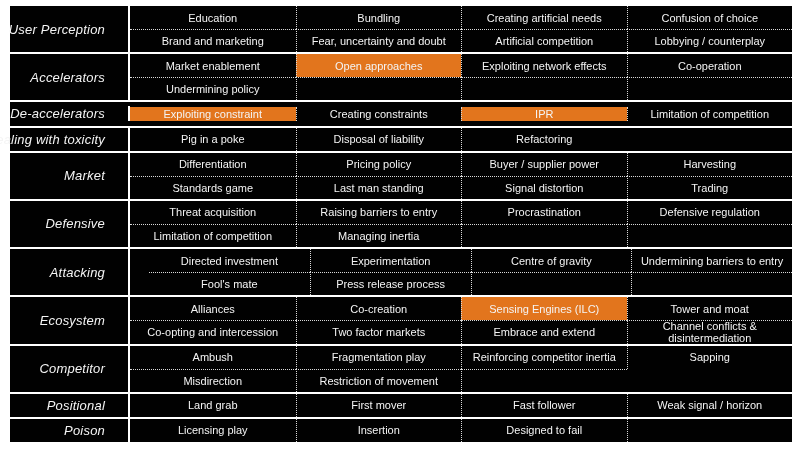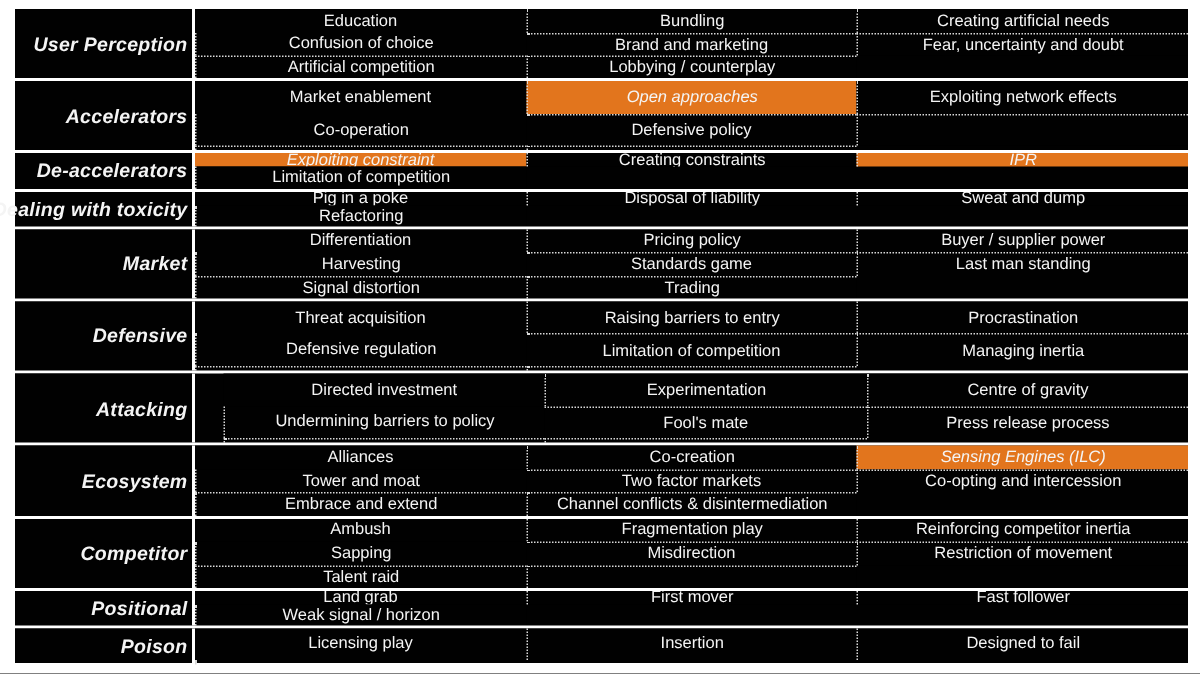--- a/index.html
+++ b/index.html
@@ -33,49 +33,48 @@
     min-height: 0;
     border-top: 2px solid var(--border);
   }
   .category-row:first-child { border-top: none; }
   .category-label {
     flex: 0 0 120px;
     width: 120px;
     display: flex;
     align-items: center;
     justify-content: flex-end;
-    padding-right: 3px;
+    padding-right: 23px;
     background: var(--cell-bg);
     border-right: 2px solid var(--border);
     color: var(--text);
     font-style: italic;
     font-size: 13px;
     letter-spacing: 0.2px;
     white-space: nowrap;
-    font-weight: bold;
   }
   .cells {
     flex: 1 1 auto;
     min-width: 0;
     display: grid;
-    grid-template-columns: repeat(3, 1fr);
+    grid-template-columns: repeat(4, 1fr);
   }
   .cell {
     display: flex;
     align-items: center;
     justify-content: center;
     text-align: center;
     background: var(--cell-bg);
     color: var(--text);
     font-size: 11px;
     line-height: 1.1;
     padding: 1px 4px;
     overflow: hidden;
   }
-  .cell.hl { background: var(--hl); font-style: italic; }
+  .cell.hl { background: var(--hl); }
   .cell:not(:nth-child(4n+1)) { border-left: 1px dotted var(--dots); }
   .cell.not-first-row { border-top: 1px dotted var(--dots); }
 </style>
 </head>
 <body>
 
 <div class="gameplay-table" id="table-root">
     <div class="category-row" style="flex: 2 1 0px;">
       <div class="category-label">User Perception</div>
       <div class="cells" style="grid-template-rows: repeat(2, 1fr);">
@@ -89,41 +88,40 @@
         <div class="cell not-first-row">Lobbying / counterplay</div>
       </div>
     </div>
     <div class="category-row" style="flex: 2 1 0px;">
       <div class="category-label">Accelerators</div>
       <div class="cells" style="grid-template-rows: repeat(2, 1fr);">
         <div class="cell">Market enablement</div>
         <div class="cell hl">Open approaches</div>
         <div class="cell">Exploiting network effects</div>
         <div class="cell">Co-operation</div>
-        <div class="cell not-first-row">Defensive policy</div>
-        <div class="cell not-first-row"></div>
-        <div class="cell not-first-row"></div>
-        <div class="cell not-first-row"></div>
-      </div>
-    </div>
-    <div class="category-row" style="flex: 1 1 0px;">
+        <div class="cell not-first-row">Undermining policy</div>
+        <div class="cell not-first-row"></div>
+        <div class="cell not-first-row"></div>
+        <div class="cell not-first-row"></div>
+      </div>
+    </div>
+    <div class="category-row" style="flex: 1 1 0px; align-items: center;">
       <div class="category-label">De-accelerators</div>
       <div class="cells" style="grid-template-rows: repeat(1, 1fr);">
         <div class="cell hl">Exploiting constraint</div>
         <div class="cell">Creating constraints</div>
         <div class="cell hl">IPR</div>
         <div class="cell">Limitation of competition</div>
       </div>
     </div>
     <div class="category-row" style="flex: 1 1 0px;">
       <div class="category-label">Dealing with toxicity</div>
       <div class="cells" style="grid-template-rows: repeat(1, 1fr);">
         <div class="cell">Pig in a poke</div>
         <div class="cell">Disposal of liability</div>
-        <div class="cell">Sweat and dump</div>
         <div class="cell">Refactoring</div>
       </div>
     </div>
     <div class="category-row" style="flex: 2 1 0px;">
       <div class="category-label">Market</div>
       <div class="cells" style="grid-template-rows: repeat(2, 1fr);">
         <div class="cell">Differentiation</div>
         <div class="cell">Pricing policy</div>
         <div class="cell">Buyer / supplier power</div>
         <div class="cell">Harvesting</div>
@@ -145,50 +143,49 @@
         <div class="cell not-first-row"></div>
         <div class="cell not-first-row"></div>
       </div>
     </div>
     <div class="category-row" style="flex: 2 1 0px;">
       <div class="category-label">Attacking</div>
       <div class="cells" style="grid-template-rows: repeat(2, 1fr); margin-left: 19px;">
         <div class="cell">Directed investment</div>
         <div class="cell">Experimentation</div>
         <div class="cell">Centre of gravity</div>
-        <div class="cell">Undermining barriers to policy</div>
+        <div class="cell">Undermining barriers to entry</div>
         <div class="cell not-first-row">Fool's mate</div>
         <div class="cell not-first-row">Press release process</div>
         <div class="cell not-first-row"></div>
         <div class="cell not-first-row"></div>
       </div>
     </div>
     <div class="category-row" style="flex: 2 1 0px;">
       <div class="category-label">Ecosystem</div>
       <div class="cells" style="grid-template-rows: repeat(2, 1fr);">
         <div class="cell">Alliances</div>
         <div class="cell">Co-creation</div>
         <div class="cell hl">Sensing Engines (ILC)</div>
         <div class="cell">Tower and moat</div>
+        <div class="cell not-first-row">Co-opting and intercession</div>
         <div class="cell not-first-row">Two factor markets</div>
-        <div class="cell not-first-row">Co-opting and intercession</div>
         <div class="cell not-first-row">Embrace and extend</div>
         <div class="cell not-first-row">Channel conflicts &amp; disintermediation</div>
       </div>
     </div>
     <div class="category-row" style="flex: 2 1 0px;">
       <div class="category-label">Competitor</div>
       <div class="cells" style="grid-template-rows: repeat(2, 1fr);">
         <div class="cell">Ambush</div>
         <div class="cell">Fragmentation play</div>
         <div class="cell">Reinforcing competitor inertia</div>
         <div class="cell">Sapping</div>
         <div class="cell not-first-row">Misdirection</div>
         <div class="cell not-first-row">Restriction of movement</div>
-        <div class="cell not-first-row">Talent raid</div>
         <div class="cell not-first-row"></div>
       </div>
     </div>
     <div class="category-row" style="flex: 1 1 0px;">
       <div class="category-label">Positional</div>
       <div class="cells" style="grid-template-rows: repeat(1, 1fr);">
         <div class="cell">Land grab</div>
         <div class="cell">First mover</div>
         <div class="cell">Fast follower</div>
         <div class="cell">Weak signal / horizon</div>

